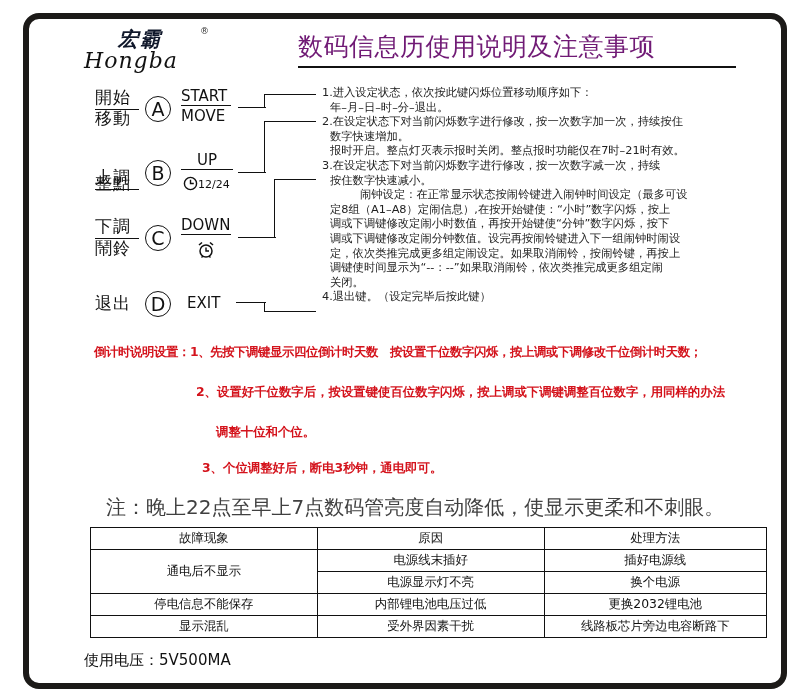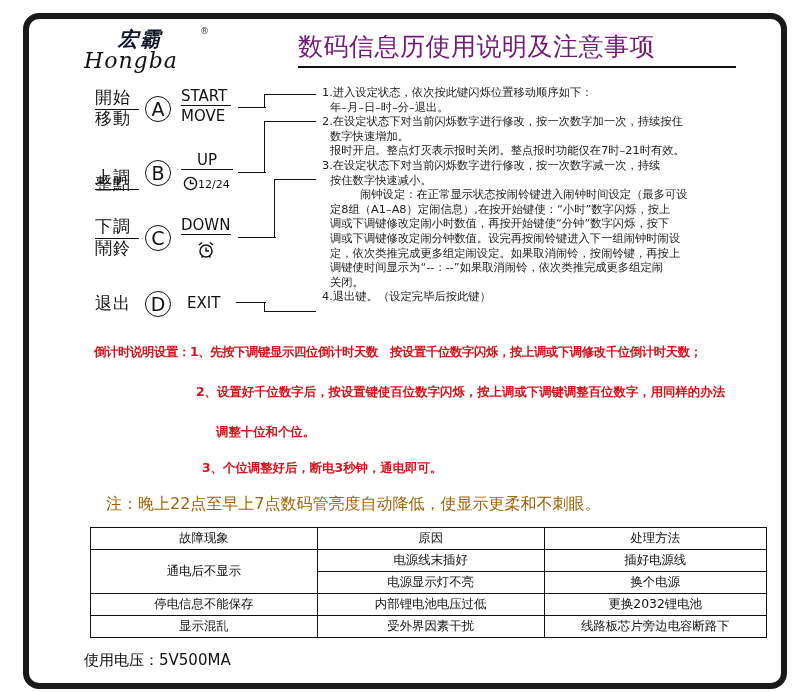--- a/index.html
+++ b/index.html
@@ -22,21 +22,21 @@
 
     .wire { position:absolute; border-color:#111; border-style:solid; border-width:0; }
 
     .instructions { position:absolute; left:322px; top:86px; width:440px; font-size:11.3px; line-height:14.6px; color:#222; }
     .instructions p { margin:0; white-space:nowrap; }
     .instructions .ind1 { padding-left:8px; }
     .instructions .ind2 { padding-left:38px; }
 
     .red { position:absolute; color:#d4131c; font-size:12.4px; font-weight:bold; white-space:nowrap; }
 
-    .note { position:absolute; left:106px; top:494px; font-size:16px; color:#a16207; white-space:nowrap; }
+    .note { position:absolute; left:106px; top:494px; font-size:20px; color:#404040; white-space:nowrap; }
 
     table.fault { position:absolute; left:90px; top:527px; width:677px; border-collapse:collapse; font-size:12.4px; color:#111; }
     table.fault td, table.fault th { border:1.4px solid #111; text-align:center; font-weight:normal; height:21px; padding:0; }
     table.fault th { height:21px; }
     table.fault col.c1 { width:160px; } table.fault col.c2 { width:160px; } table.fault col.c3 { width:157px; }
 
     .voltage { position:absolute; left:84px; top:651px; font-size:15px; color:#111; white-space:nowrap; }
   </style>
 </head>
 <body>

